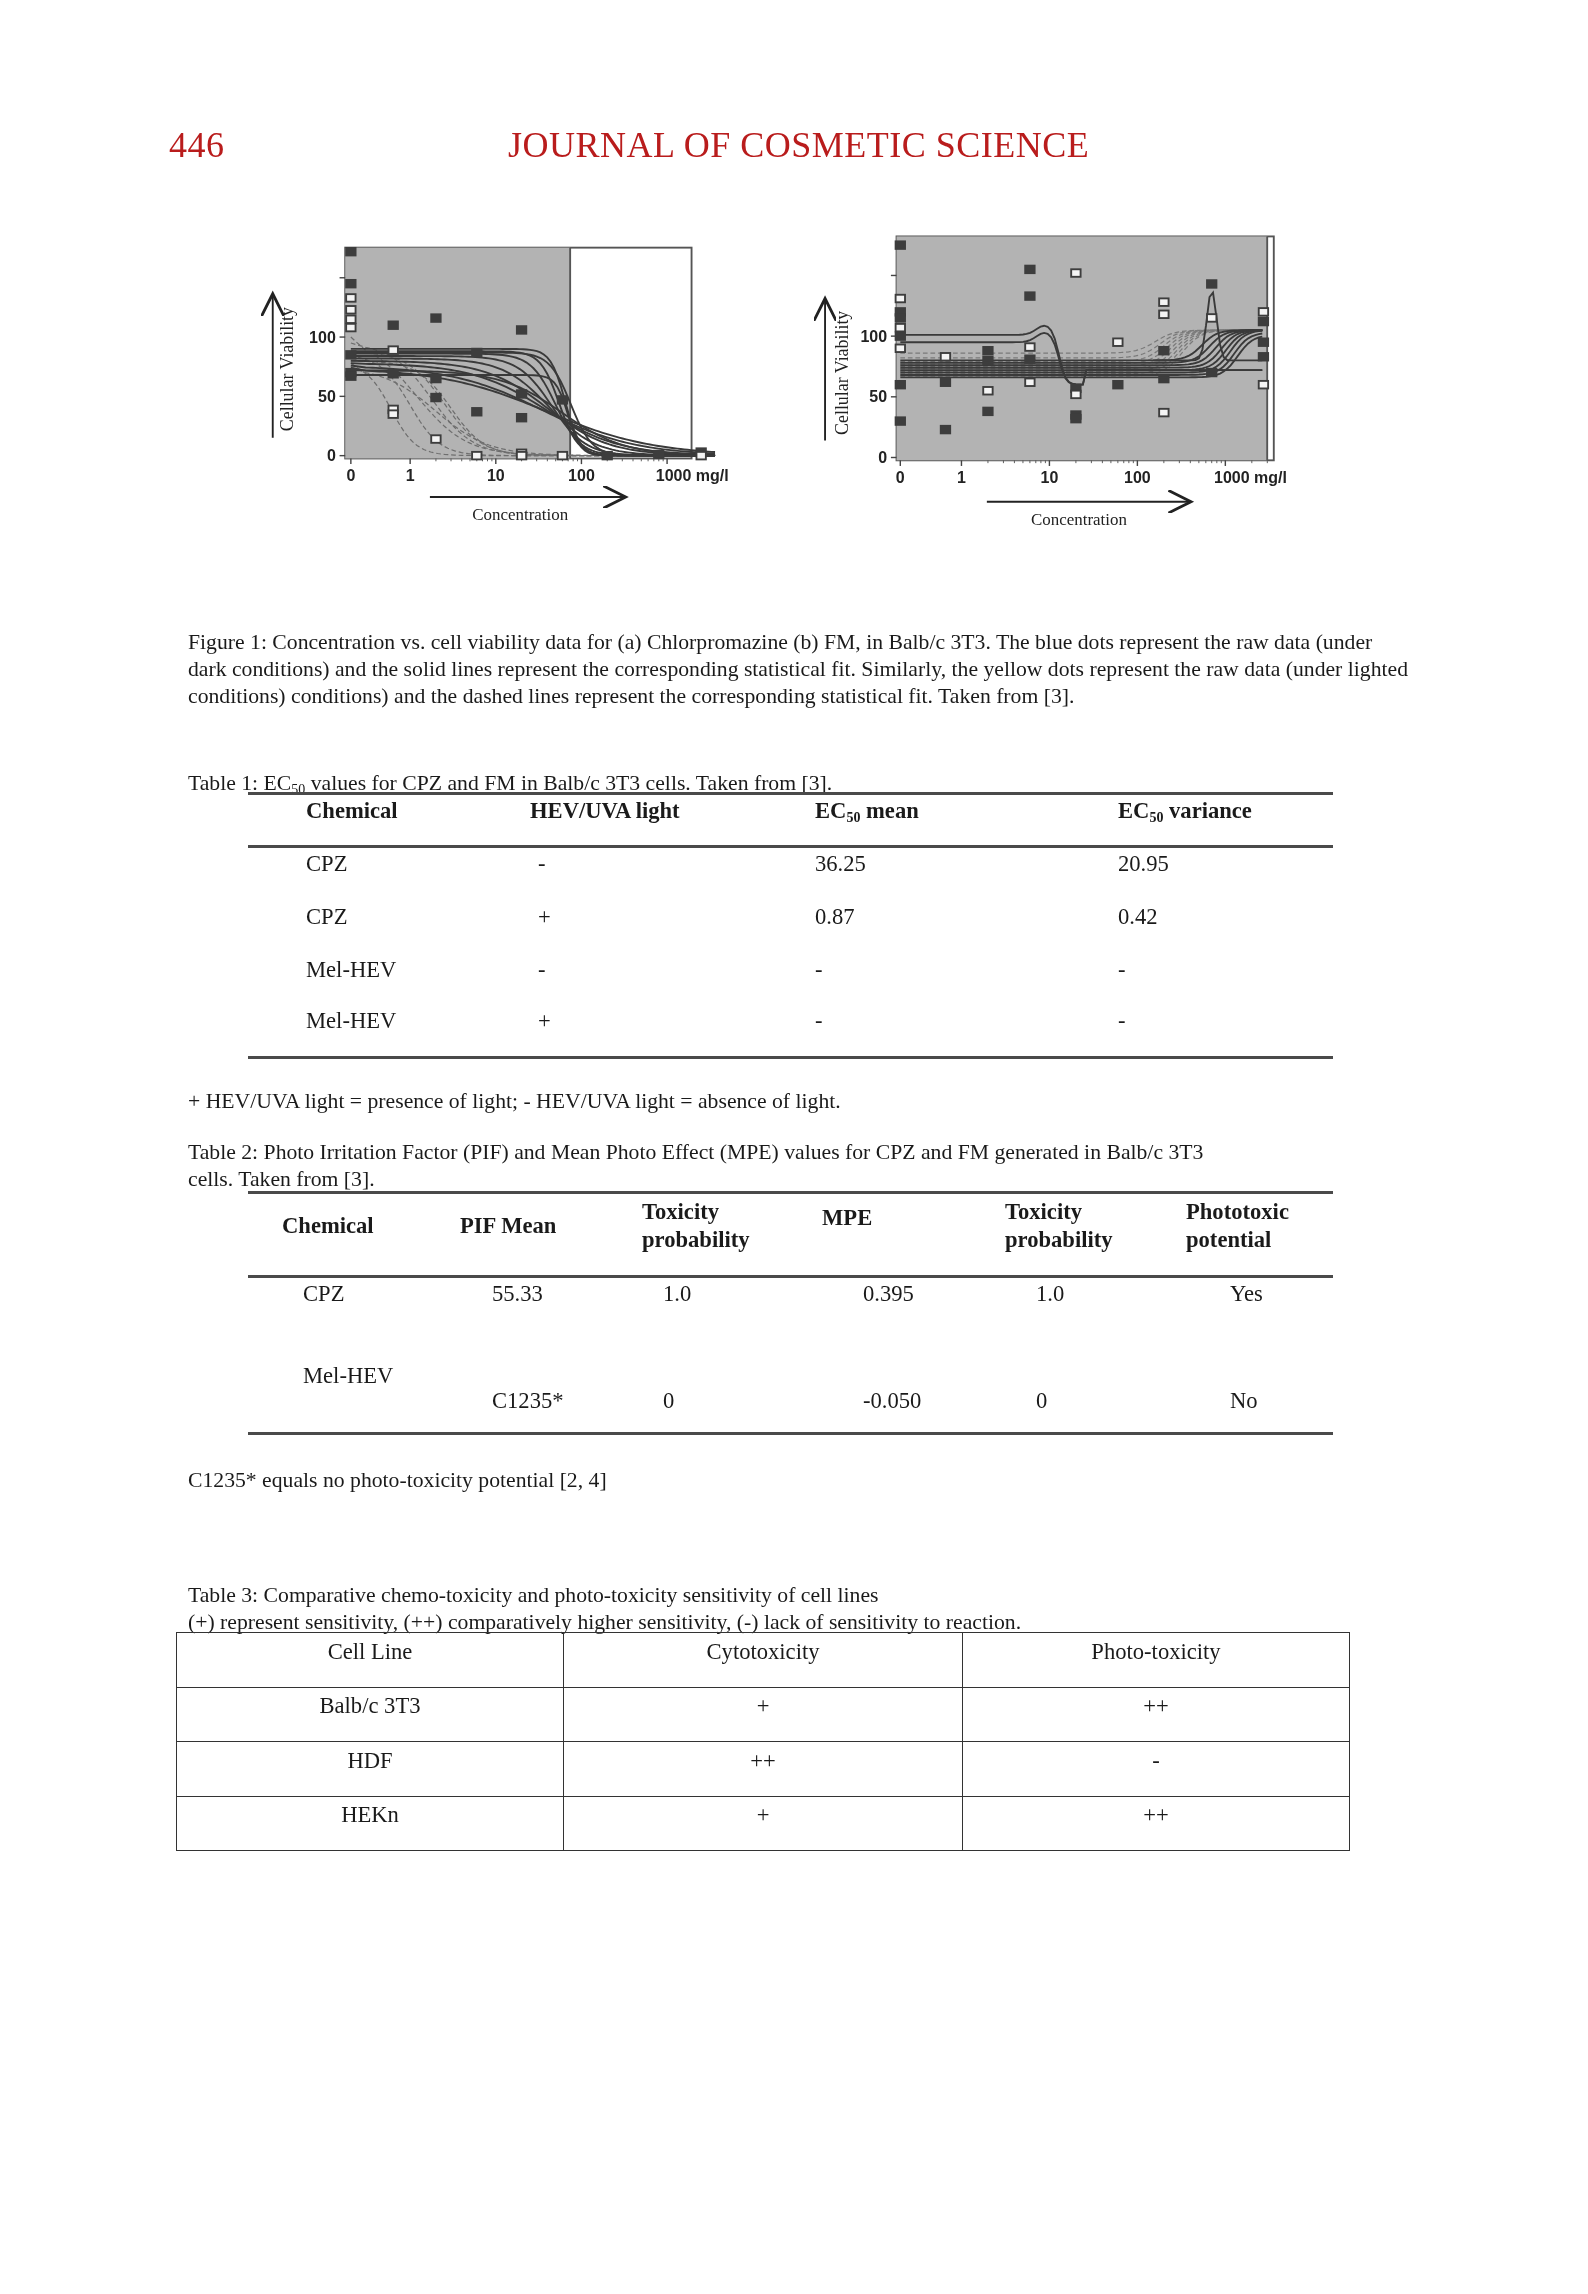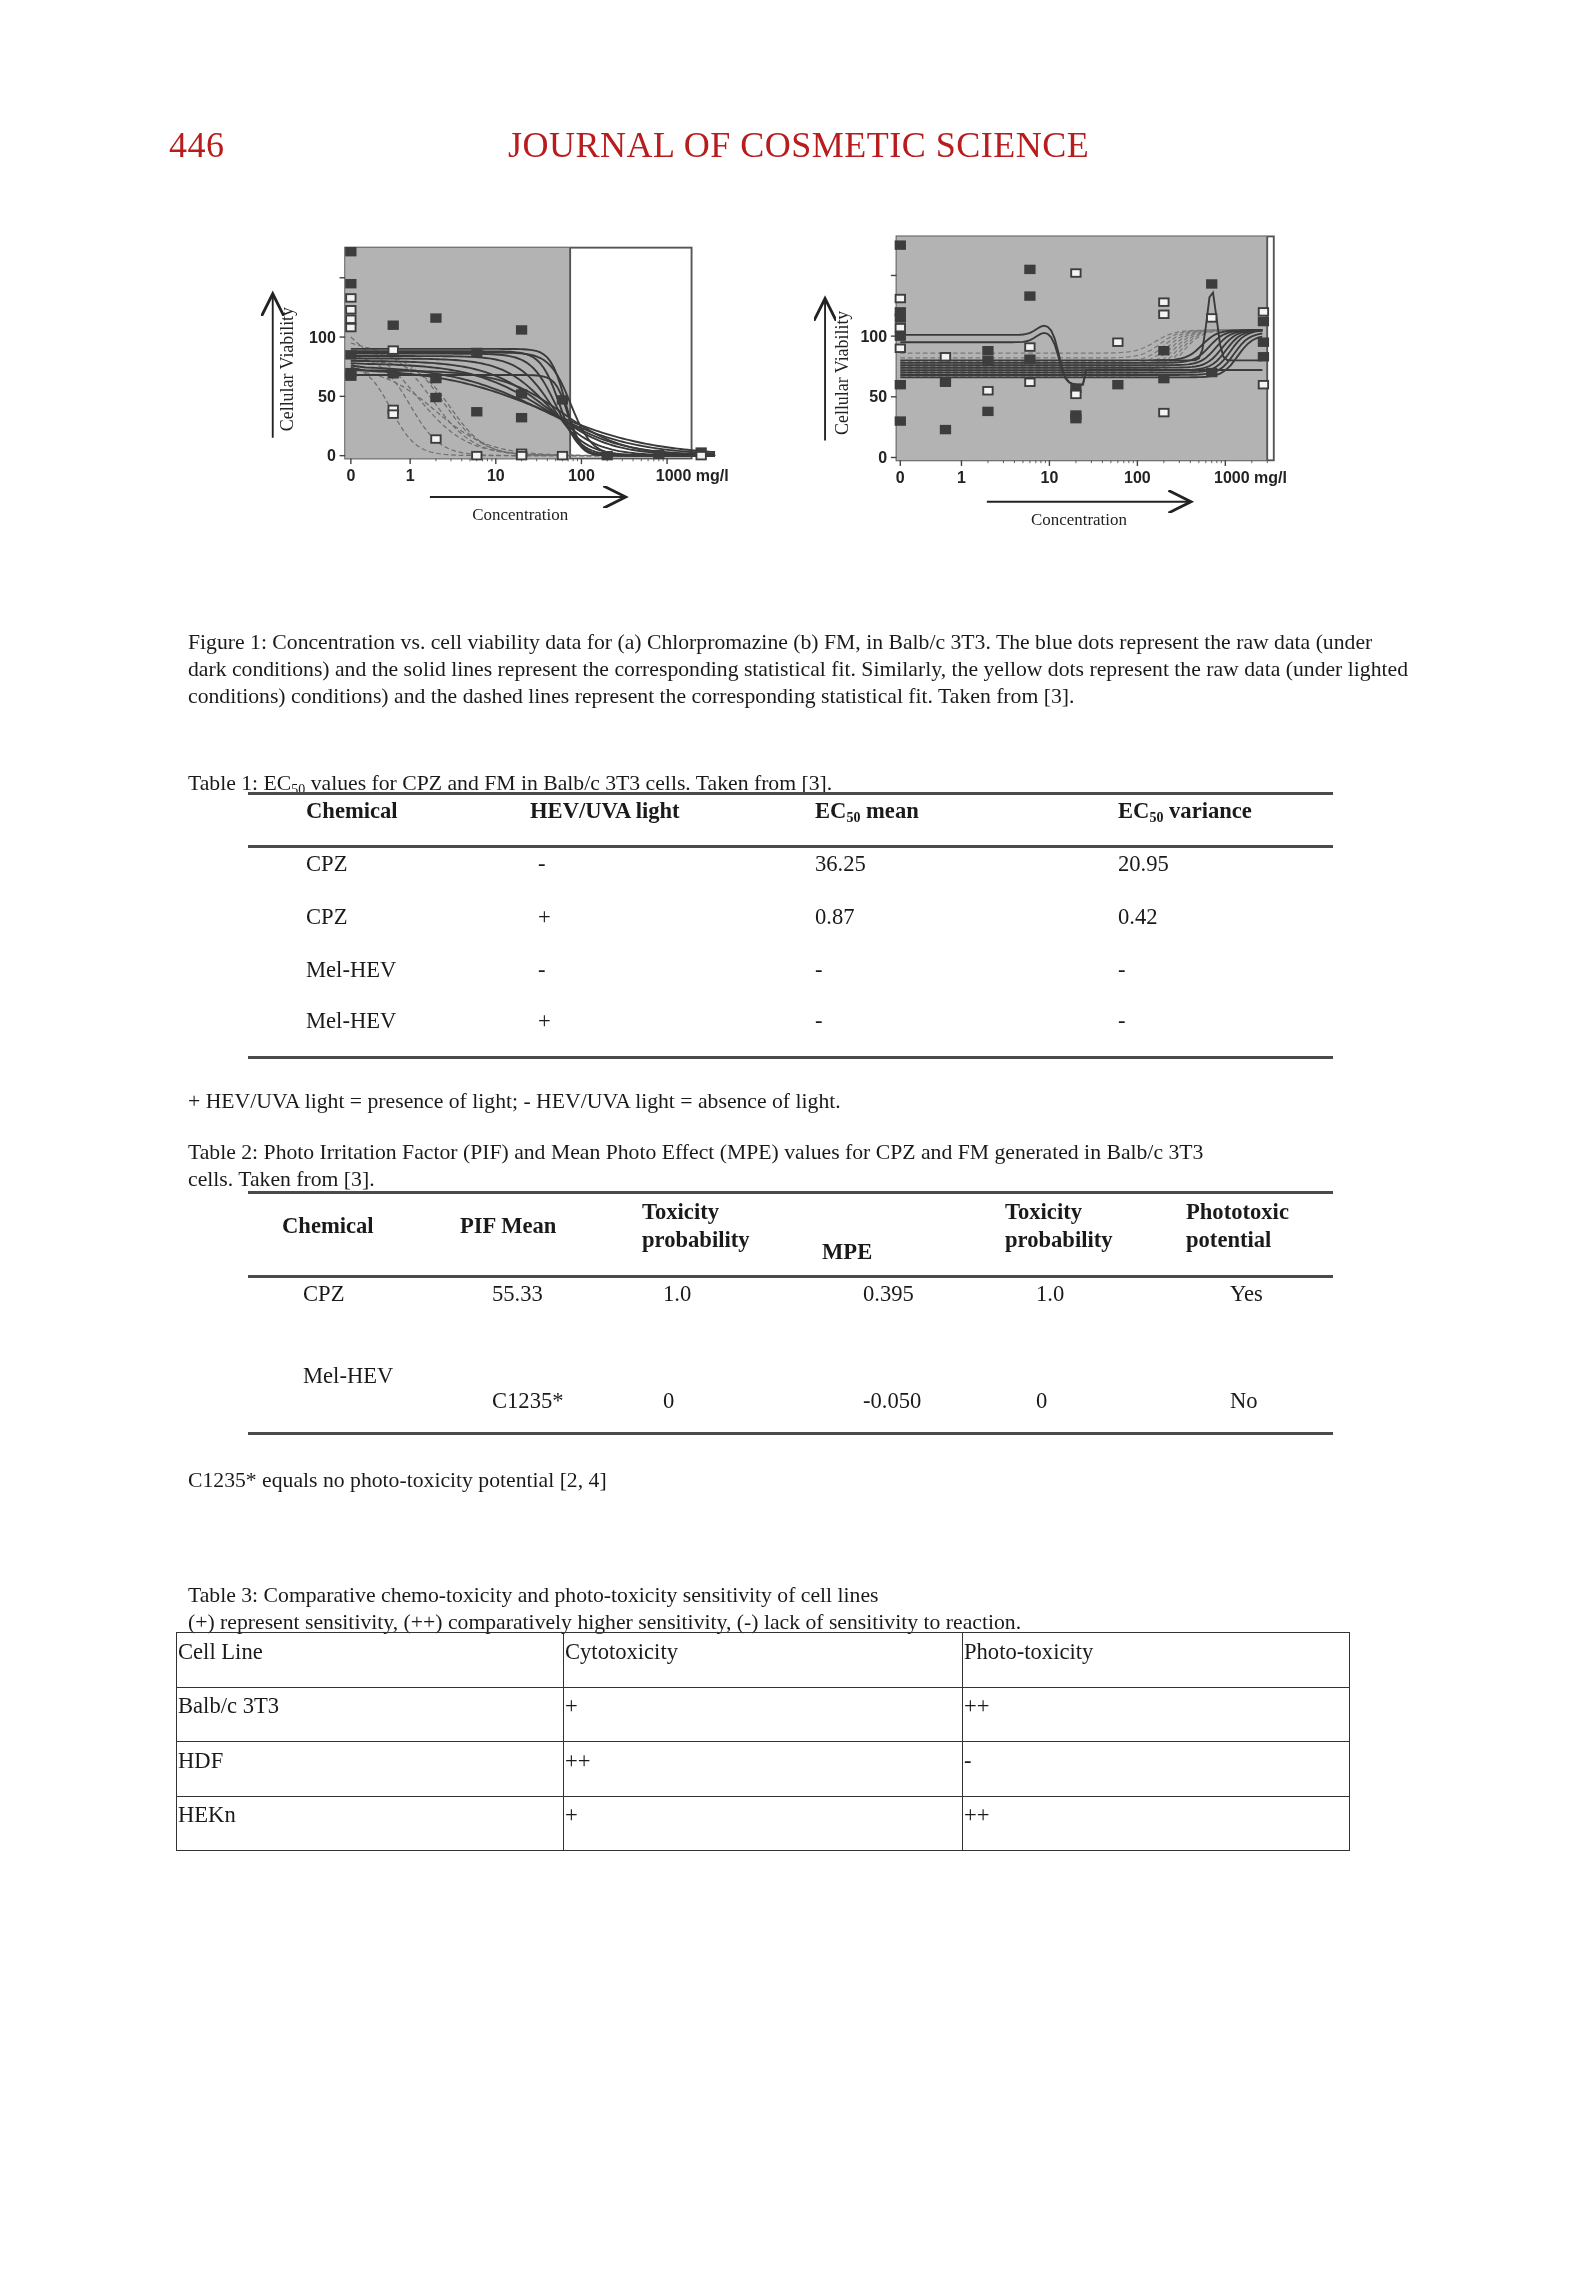--- a/index.html
+++ b/index.html
@@ -10,21 +10,21 @@
   #page-num { left: 169px; }
   #journal-title { left: 508px; }
   .fig { position: absolute; }
   .caption { left: 188px; width: 1224px; font-size: 21.7px; line-height: 27px; margin-top: 26px; }
   .tbl-line { position: absolute; height: 2.8px; background: #4a4a4a; }
   .cell { position: absolute; font-size: 22.6px; white-space: nowrap; }
   .hdr { font-weight: bold; }
   .hdr2 { line-height: 28px; }
   sub { font-size: 14px; vertical-align: -3.8px; }
   .t3 { position: absolute; border-collapse: collapse; font-size: 22.6px; }
-  .t3 td { border: 1.9px solid #333; text-align: left; vertical-align: top; padding-top: 5.6px; height: 47px; }
+  .t3 td { border: 1.9px solid #333; text-align: center; vertical-align: top; padding-top: 5.6px; height: 47px; }
   svg text { font-family: "Liberation Sans", "DejaVu Sans", sans-serif; }
 </style>
 </head>
 <body>
 
 <div class="abs running-head" id="page-num">446</div>
 <div class="abs running-head" id="journal-title">JOURNAL OF COSMETIC SCIENCE</div>
 
 <svg class="fig" id="fig-a" style="left:235px; top:226px;" width="499" height="320" viewBox="0 0 530 340">
   <defs>
@@ -299,21 +299,21 @@
   <div>Table 2: Photo Irritation Factor (PIF) and Mean Photo Effect (MPE) values for CPZ and FM generated in Balb/c 3T3</div>
   <div>cells. Taken from [3].</div>
 </div>
 <div class="tbl-line" style="left:248px; width:1085px; top:1191px;"></div>
 <div class="cell hdr" style="left:282px; top:1213px;">Chemical</div>
 <div class="cell hdr" style="left:460px; top:1213px;">PIF Mean</div>
 <div class="cell hdr hdr2" style="left:642px; top:1198px;">
     <div>Toxicity</div>
     <div>probability</div>
   </div>
-<div class="cell hdr" style="left:822px; top:1239px;">MPE</div>
+<div class="cell hdr" style="left:822px; top:1205px;">MPE</div>
 <div class="cell hdr hdr2" style="left:1005px; top:1198px;">
     <div>Toxicity</div>
     <div>probability</div>
   </div>
 <div class="cell hdr hdr2" style="left:1186px; top:1198px;">
     <div>Phototoxic</div>
     <div>potential</div>
   </div>
 <div class="tbl-line" style="left:248px; width:1085px; top:1275px;"></div>
 

